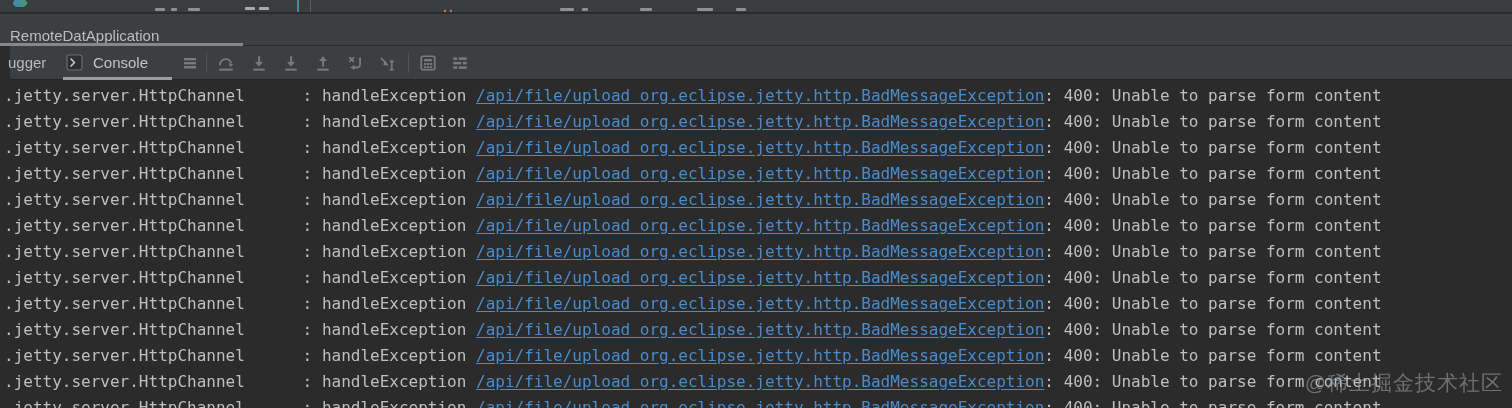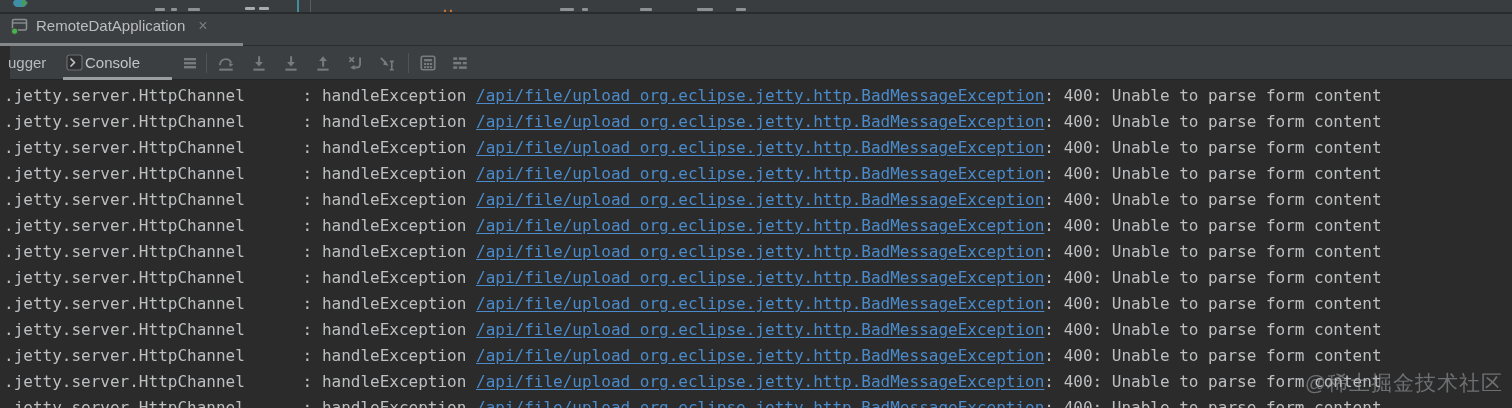--- a/index.html
+++ b/index.html
@@ -24,34 +24,34 @@
     color: #CC7832; letter-spacing: 2px; line-height: 10px; }
   .ts-caret { position: absolute; left: 297px; top: 0; width: 2px; height: 13px; background: #3E8E9B; }
   .ts-vline { position: absolute; left: 310px; top: 0; width: 1px; height: 13px; background: #5A5D5F; }
 
   
   #tab-row {
     position: absolute; left: 0; top: 14px; width: 1512px; height: 32px;
     background: #3C3F41; border-bottom: 1px solid #2B2C2D;
   }
   #run-tab { position: absolute; left: 6px; top: 0; height: 23px;
-    display: flex; align-items: center; gap: 7px; padding: 6px 4px; cursor: default; }
+    display: flex; align-items: center; gap: 7px; padding: 6px 4px; cursor: default; flex-direction: column; }
   #run-tab .tab-label { font-size: 15px; color: #BBBDBF; }
   #run-tab .tab-close { font-size: 16px; color: #7A7D7F; margin-left: 6px; line-height: 1; }
   #tab-underline { position: absolute; left: 0; bottom: -1px; width: 243px; height: 3px;
     background: #85888A; }
 
   
   #toolbar {
     position: absolute; left: 10px; top: 46px; width: 1512px; height: 34px;
     background: #3C3F41; border-bottom: 1px solid #252525;
   }
   .tb-abs { position: absolute; top: 0; height: 33px; display: flex; align-items: center; }
   #debugger-partial { left: -2px; font-size: 15px; color: #B8BABC; }
-  #console-tab { left: 56px; gap: 2px; }
+  #console-tab { left: 56px; gap: 10px; }
   #console-tab .tab-label { font-size: 15px; color: #C2C4C6; }
   #console-underline { position: absolute; left: 53px; bottom: -1px; width: 109px; height: 3px;
     background: #9B9EA0; }
   .tb-icon { position: absolute; top: 8px; width: 18px; height: 18px; display: flex;
     align-items: center; justify-content: center; }
   .tb-div { position: absolute; top: 7px; width: 1px; height: 20px; background: #515456; }
 
   
   #console-output {
     position: absolute; left: 0; top: 80px; width: 1512px; height: 328px;

